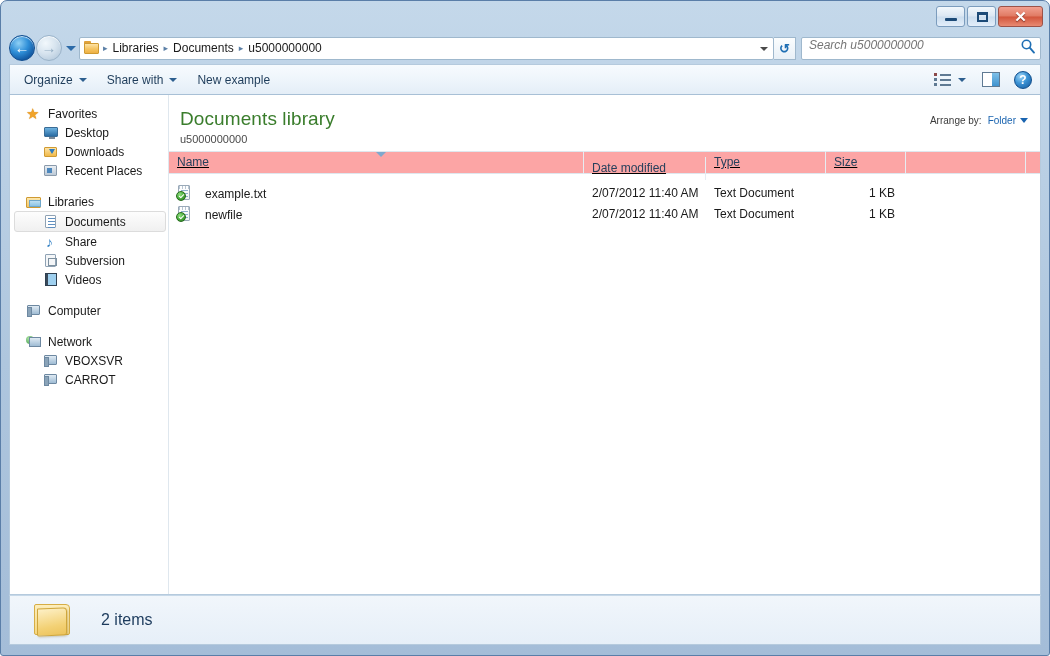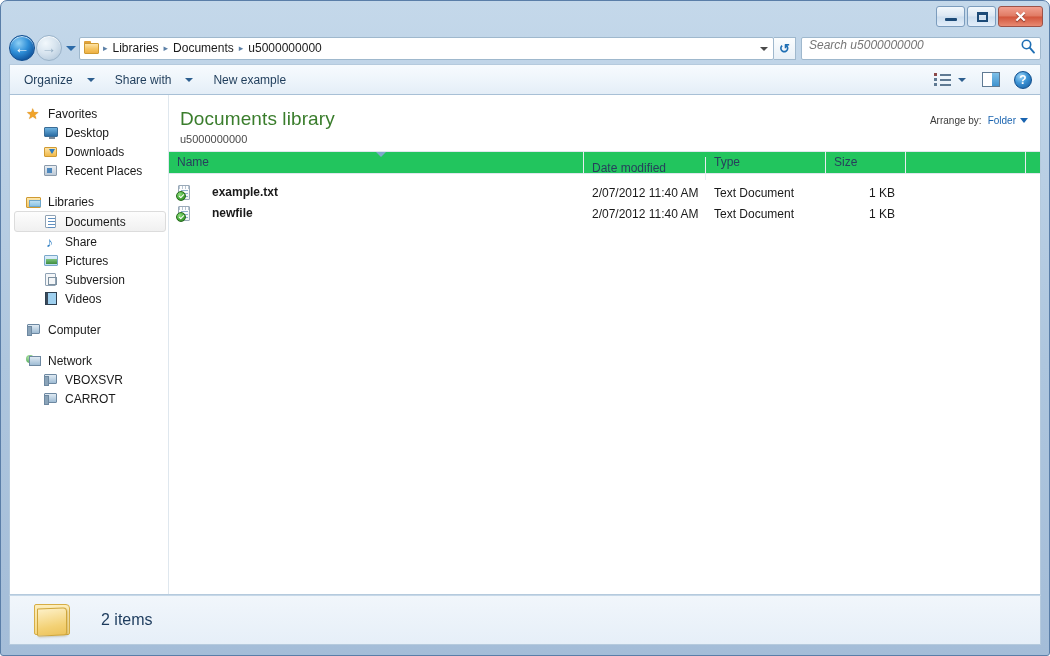--- a/index.html
+++ b/index.html
@@ -255,21 +255,21 @@
     display: flex;
     align-items: center;
     padding: 0 4px;
   }
   .tbbtn {
     font-size: 12px;
     color: #1e3c5a;
     padding: 3px 9px;
     display: flex;
     align-items: center;
-    gap: 14px;
+    gap: 6px;
     border: 1px solid transparent;
     border-radius: 3px;
     white-space: nowrap;
     cursor: default;
   }
   .caret-down {
     width: 0; height: 0;
     border-left: 4px solid transparent;
     border-right: 4px solid transparent;
     border-top: 4px solid #2d5f8f;
@@ -594,21 +594,22 @@
   }
 
   
   #colheader {
     height: 23px;
     border-top: 1px solid #dfe7ee;
     border-bottom: 1px solid #dfe7ee;
     display: flex;
     align-items: center;
     position: relative;
-    background: #22c55e;
+    background: #fca5a5;
+    text-decoration: underline;
   }
   .colcell {
     font-size: 12px;
     color: #27405c;
     padding-left: 8px;
     height: 23px;
     line-height: 23px;
     border-right: 1px solid #e6ecf2;
     white-space: nowrap;
     overflow: hidden;
@@ -633,24 +634,23 @@
     cursor: default;
   }
   .filerow:first-child { margin-top: 8px; }
   .cell {
     padding-left: 8px;
     white-space: nowrap;
     overflow: hidden;
   }
   .cell.name {
     display: flex;
-    align-items: flex-start;
-    gap: 20px;
+    align-items: flex-end;
+    gap: 13px;
     padding-left: 7px;
-    font-weight: bold;
   }
   .cell.right { text-align: right; padding-right: 11px; padding-left: 0; }
 
   .file-ico {
     width: 16px; height: 16px;
     position: relative;
     flex: 0 0 16px;
   }
   .file-ico .page {
     position: absolute;
@@ -869,26 +869,20 @@
           <span>Documents</span>
         </div>
         <div class="nav-row child">
           <span class="nav-ico">
               <span class="ico-music">♪</span>
             </span>
           <span>Share</span>
         </div>
         <div class="nav-row child">
           <span class="nav-ico">
-              <span class="ico-pic"></span>
-            </span>
-          <span>Pictures</span>
-        </div>
-        <div class="nav-row child">
-          <span class="nav-ico">
               <span class="ico-svn"></span>
             </span>
           <span>Subversion</span>
         </div>
         <div class="nav-row child">
           <span class="nav-ico">
               <span class="ico-video"></span>
             </span>
           <span>Videos</span>
         </div>

